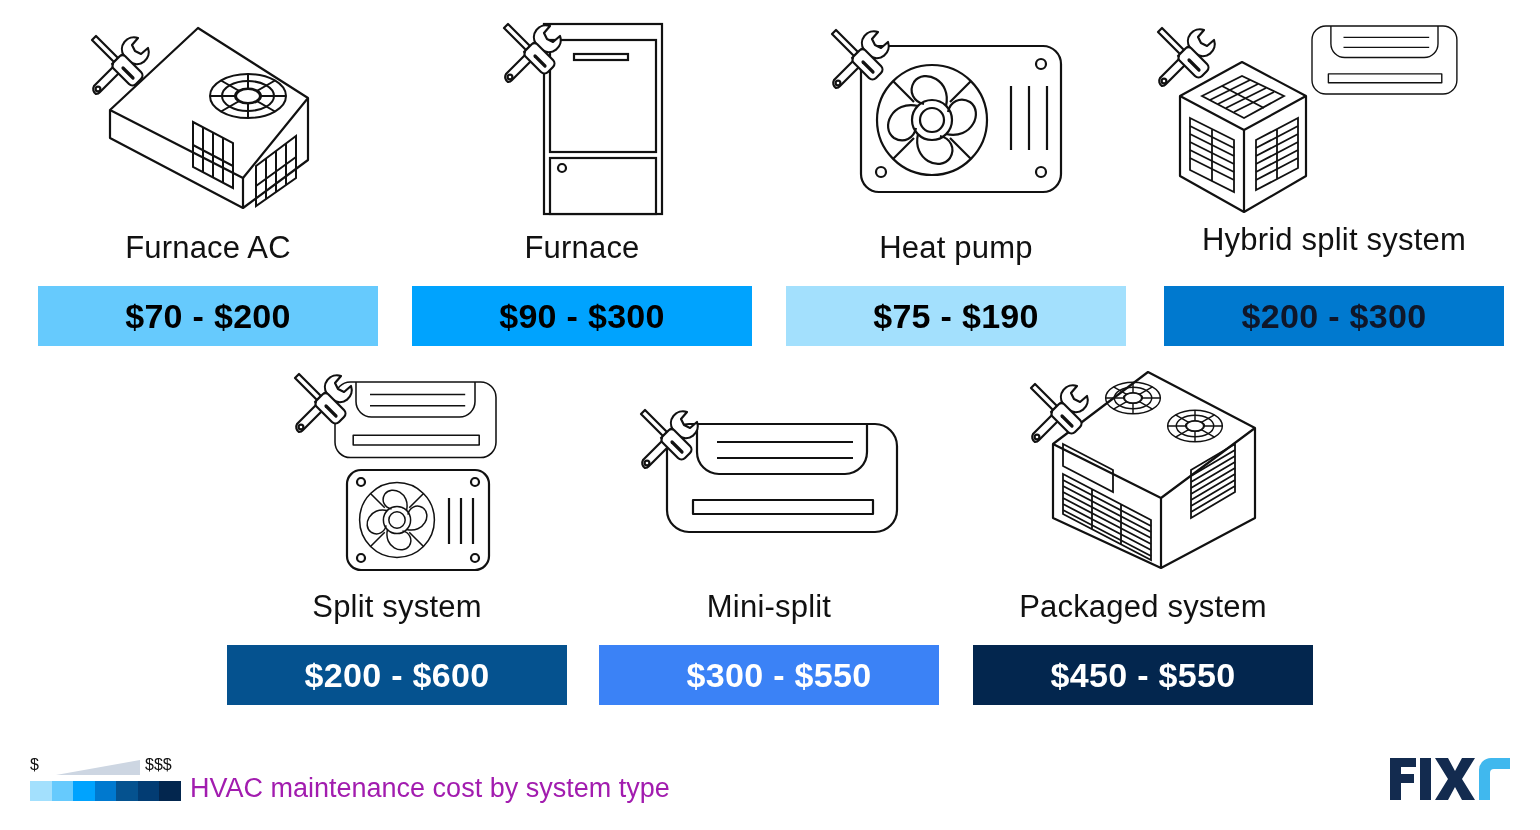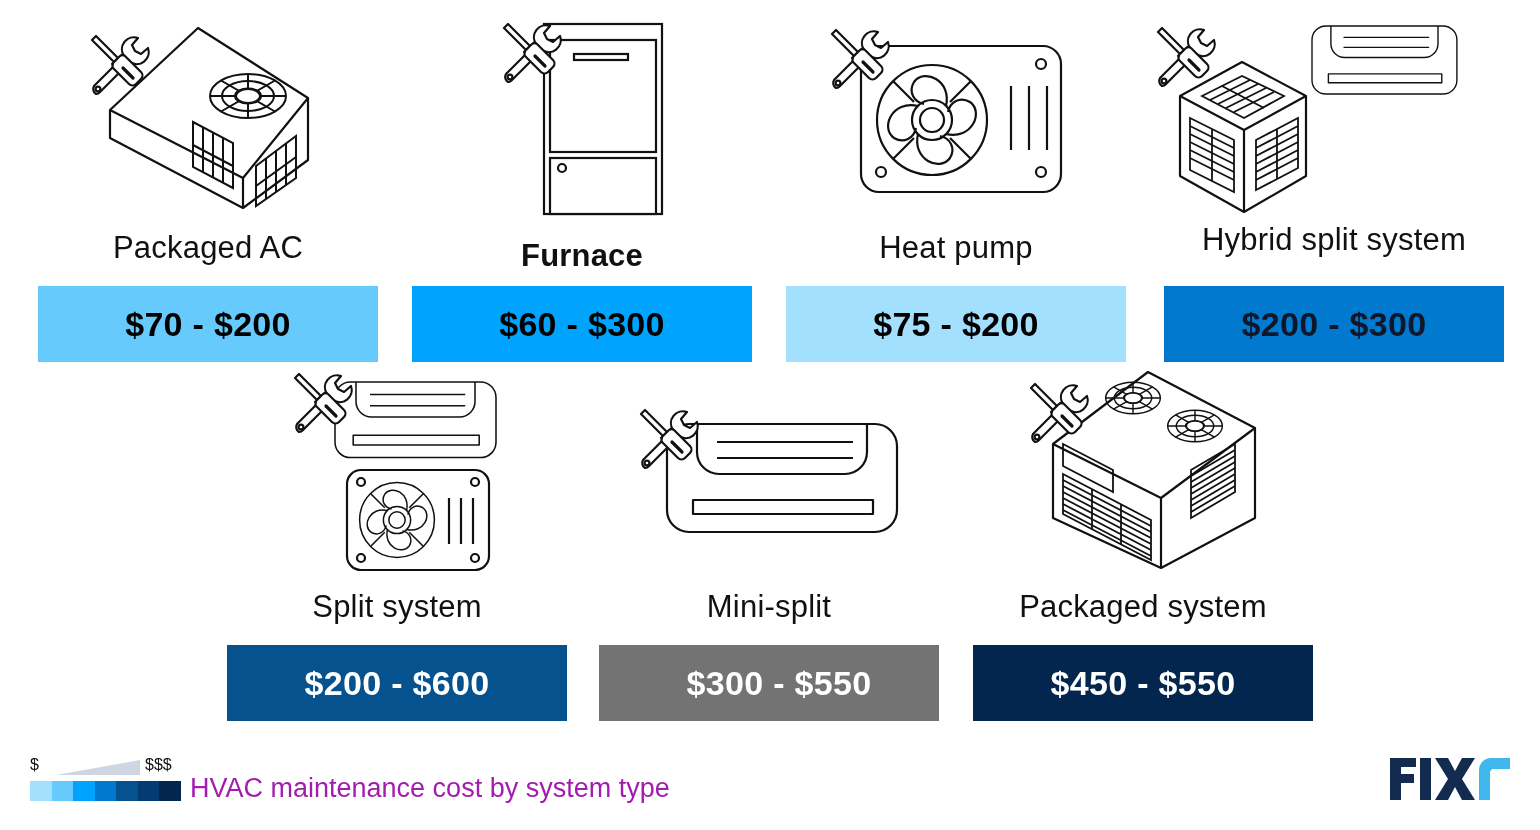--- a/index.html
+++ b/index.html
@@ -2,21 +2,21 @@
 <html><head>
   <meta charset="utf-8">
   <style>
     * { margin: 0; padding: 0; box-sizing: border-box; }
     html, body { width: 1540px; height: 830px; background: #ffffff; overflow: hidden; }
     body { position: relative; font-family: "Liberation Sans", "DejaVu Sans", sans-serif; color: #111; }
     .card { position: absolute; width: 340px; }
     .icon-wrap { position: absolute; left: 0; width: 340px; height: 210px; }
     .icon-wrap svg { position: absolute; overflow: visible; }
     .label { position: absolute; left: 0; width: 340px; text-align: center; font-size: 31px; font-weight: 400; color: #111; letter-spacing: 0.2px; }
-    .price { position: absolute; left: 0; width: 340px; height: 76px; display: flex; align-items: center; justify-content: center; font-size: 34px; font-weight: 700; letter-spacing: 0.3px; }
+    .price { position: absolute; left: 0; width: 340px; height: 60px; display: flex; align-items: center; justify-content: center; font-size: 34px; font-weight: 700; letter-spacing: 0.3px; }
     .legend { position: absolute; left: 30px; top: 756px; }
     .legend .lo, .legend .hi { position: absolute; top: 0; font-size: 16px; color: #111; }
     .legend .lo { left: 0; }
     .legend .hi { left: 115px; }
     .legend .wedge { position: absolute; left: 20px; top: 2px; }
     .legend .swatches { position: absolute; left: 0; top: 25px; display: flex; }
     .legend .swatches span { display: block; width: 21.5px; height: 20px; }
     .legend-title { position: absolute; left: 190px; top: 773px; font-size: 27px; color: #a21caf; }
     .logo { position: absolute; left: 1390px; top: 758px; width: 120px; height: 42px; }
   </style>
@@ -83,57 +83,57 @@
       <use href="#isoFan" transform="translate(210,78)"></use>
       <g fill="none" stroke="#111" stroke-width="2">
         <path d="M155 104 L195 125 L195 170 L155 149 Z"></path>
         <path d="M165 109 V154 M175 114 V159 M185 120 V165 M155 127 L195 148"></path>
         <path d="M218 148 L258 118 L258 160 L218 188 Z"></path>
         <path d="M228 141 V181 M238 133 V174 M248 126 V167 M218 168 L258 139"></path>
       </g>
       <use href="#tools" transform="translate(52,16)"></use>
     </svg>
   </div>
-  <div class="label" style="top:230px;">Packaged AC</div>
+  <div class="label" style="top:230px;">Furnace AC</div>
   <div class="price" style="top:286px; background:#66cafd; color:#000;">$70 - $200</div>
 </div>
 
 <div class="card" style="left:412px; top:0;">
   <div class="icon-wrap" style="top:18px;">
     <svg width="340" height="210" viewBox="0 0 340 210">
       <g fill="#fff" stroke="#111" stroke-width="2.2">
         <rect x="132" y="6" width="118" height="190"></rect>
         <rect x="138" y="22" width="106" height="112"></rect>
         <rect x="162" y="36" width="54" height="6"></rect>
         <rect x="138" y="140" width="106" height="56"></rect>
         <circle cx="150" cy="150" r="4"></circle>
       </g>
       <use href="#tools" transform="translate(90,4)"></use>
     </svg>
   </div>
-  <div class="label" style="top:238px;font-weight:bold;">Furnace</div>
-  <div class="price" style="top:286px; background:#00a3fe; color:#000;">$60 - $300</div>
+  <div class="label" style="top:230px;">Furnace</div>
+  <div class="price" style="top:286px; background:#00a3fe; color:#000;">$90 - $300</div>
 </div>
 
 <div class="card" style="left:786px; top:0;">
   <div class="icon-wrap" style="top:18px;">
     <svg width="340" height="210" viewBox="0 0 340 210">
       <g fill="#fff" stroke="#111" stroke-width="2.2">
         <rect x="75" y="28" width="200" height="146" rx="18"></rect>
         <circle cx="255" cy="46" r="5"></circle>
           <circle cx="95" cy="154" r="5"></circle>
           <circle cx="255" cy="154" r="5"></circle>
         <path d="M225 68 V132 M243 68 V132 M261 68 V132" fill="none"></path>
       </g>
       <use href="#flatFan" transform="translate(146,102)"></use>
       <use href="#tools" transform="translate(44,10)"></use>
     </svg>
   </div>
   <div class="label" style="top:230px;">Heat pump</div>
-  <div class="price" style="top:286px; background:#a3e0fd; color:#000;">$75 - $200</div>
+  <div class="price" style="top:286px; background:#a3e0fd; color:#000;">$75 - $190</div>
 </div>
 
 <div class="card" style="left:1164px; top:0;">
   <div class="icon-wrap" style="top:18px;">
     <svg width="340" height="210" viewBox="0 0 340 210">
       <g transform="translate(148,8) scale(0.63)">
           <use href="#wallUnit"></use>
         </g>
       <g fill="#fff" stroke="#111" stroke-width="2.2" stroke-linejoin="round">
         <path d="M16 78 L78 44 L142 78 L142 158 L80 194 L16 158 Z"></path>
@@ -179,21 +179,21 @@
 <div class="card" style="left:599px; top:0;">
   <div class="icon-wrap" style="top:368px;">
     <svg width="340" height="210" viewBox="0 0 340 210">
       <g transform="translate(68,56)">
           <use href="#wallUnit"></use>
         </g>
       <use href="#tools" transform="translate(40,40)"></use>
     </svg>
   </div>
   <div class="label" style="top:589px;">Mini-split</div>
-  <div class="price" style="top:645px; background:#737373; color:#fff;padding-left:20px;">$300 - $550</div>
+  <div class="price" style="top:645px; background:#3b82f6; color:#fff;padding-left:20px;">$300 - $550</div>
 </div>
 
 <div class="card" style="left:973px; top:0;">
   <div class="icon-wrap" style="top:368px;">
     <svg width="340" height="210" viewBox="0 0 340 210">
       <g fill="#fff" stroke="#111" stroke-width="2.2" stroke-linejoin="round">
         <path d="M80 76 L175 4 L282 60 L282 150 L188 200 L80 150 Z"></path>
         <path d="M80 76 L188 130 L282 60 M188 130 V200" fill="none"></path>
       </g>
       <use href="#isoFan" transform="translate(160,30) scale(0.72)"></use>

